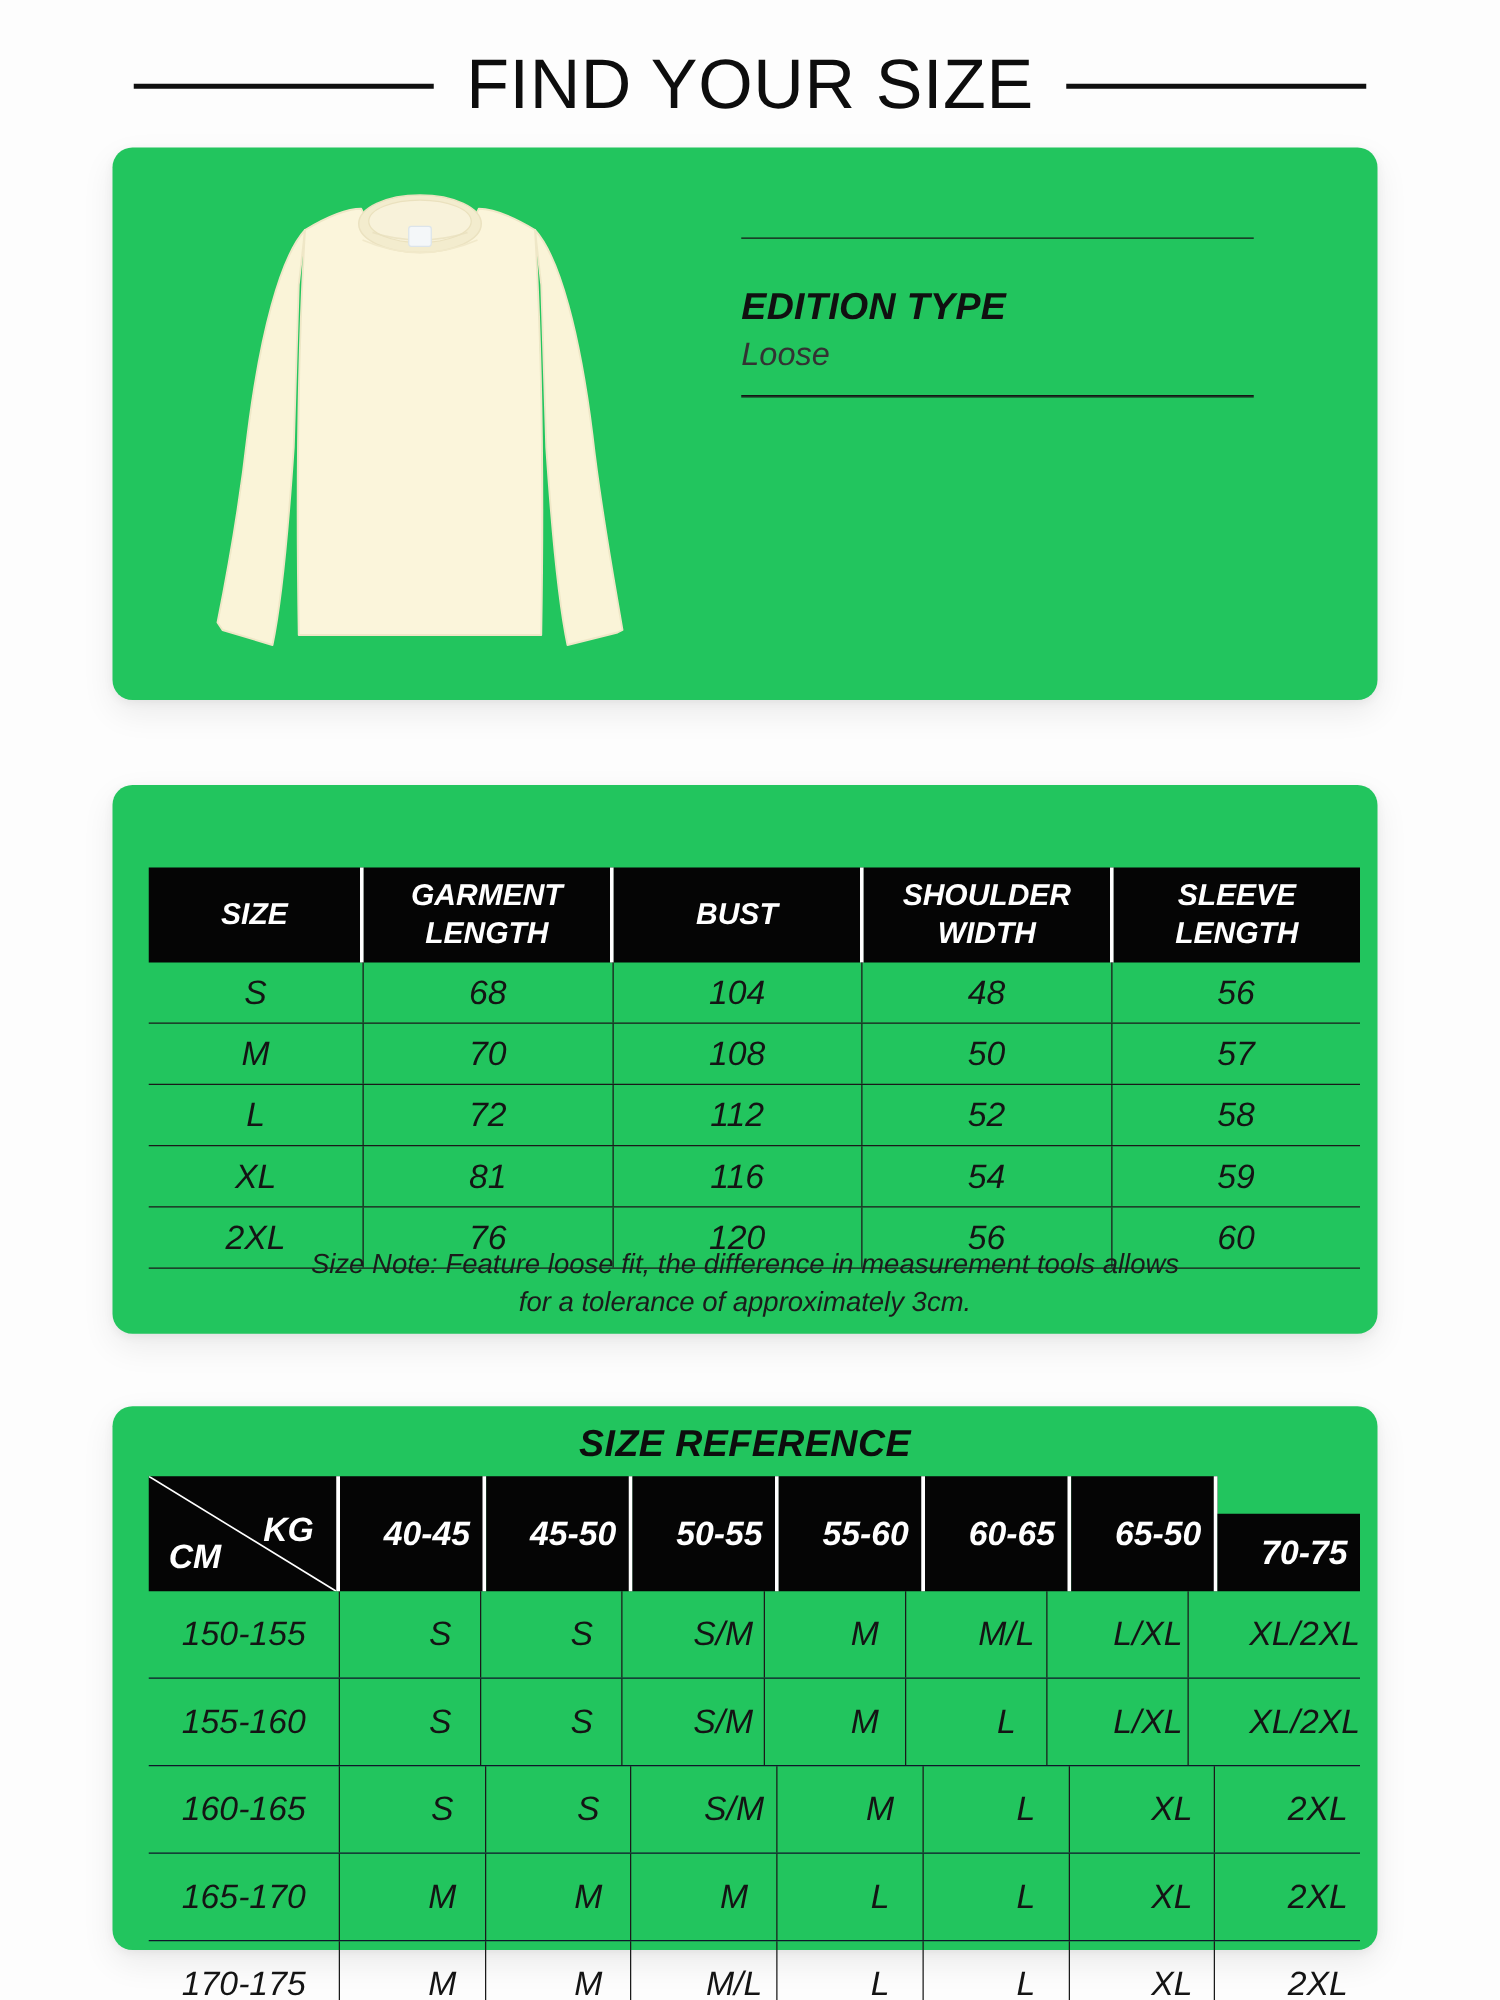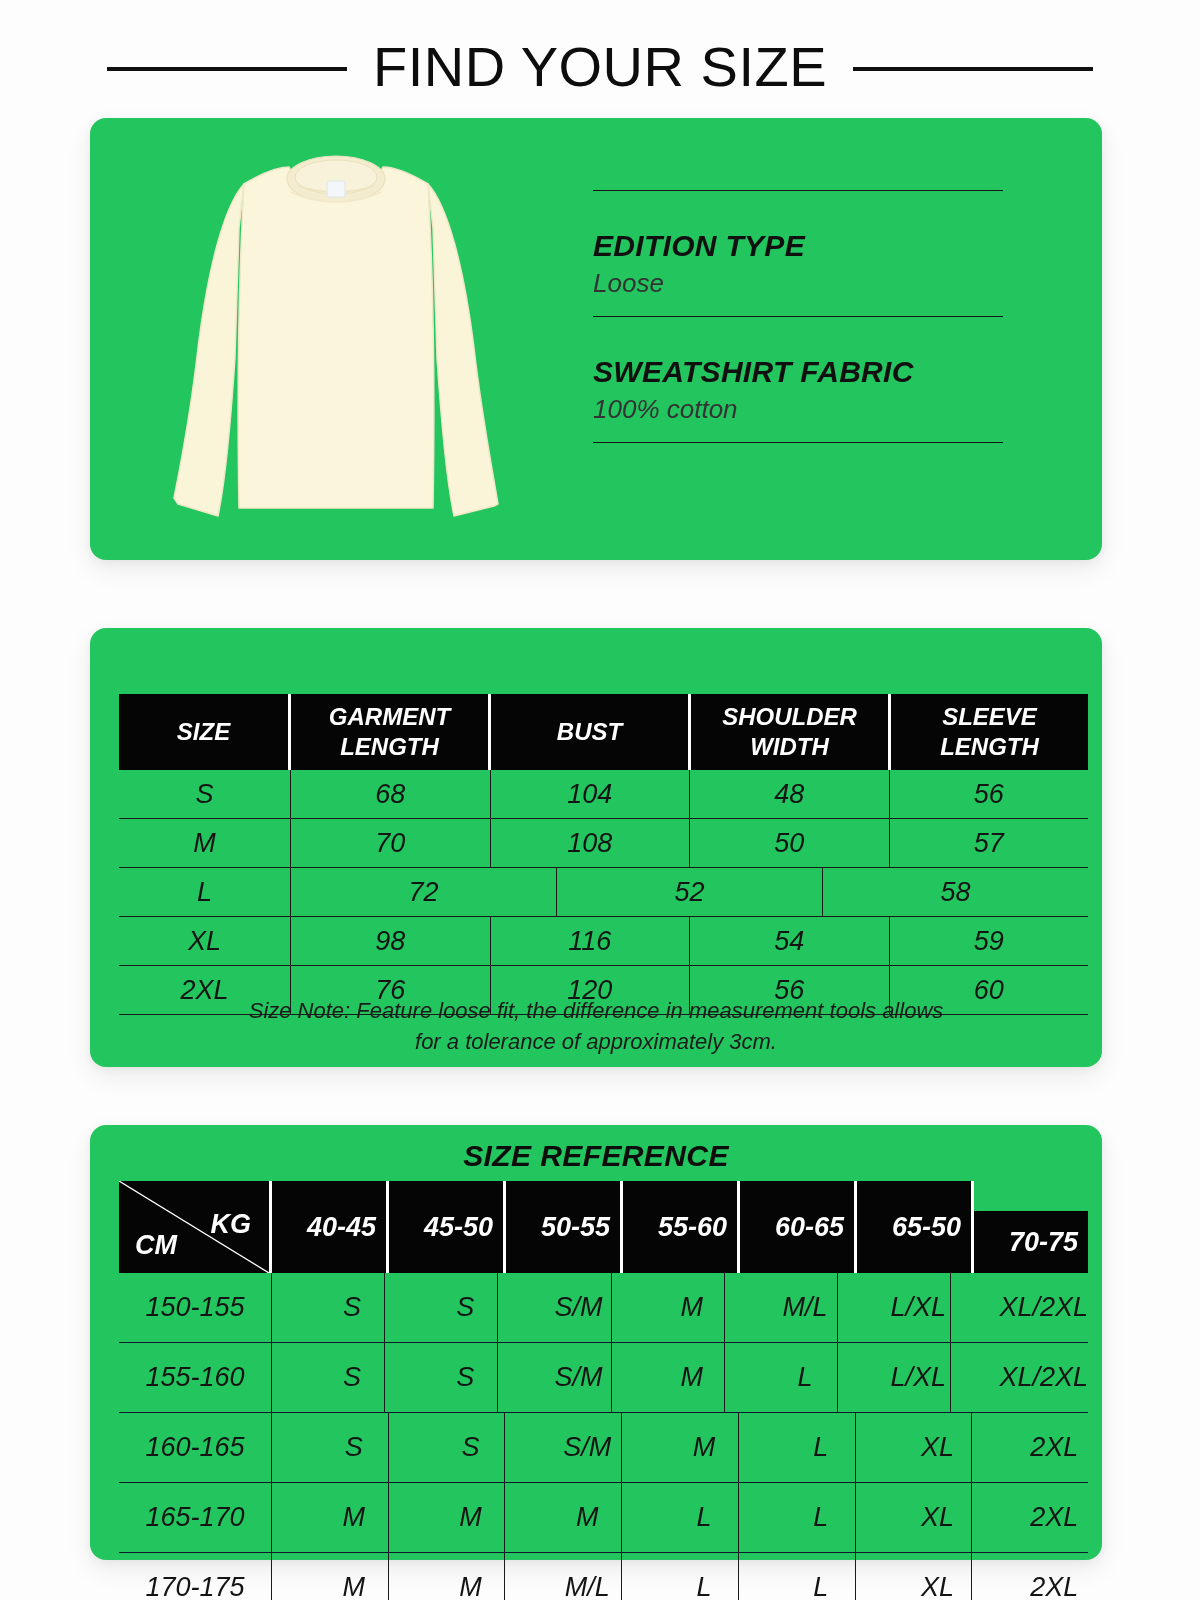--- a/index.html
+++ b/index.html
@@ -103,24 +103,20 @@
       </svg>
     </div>
 
     <div class="specs">
       <hr class="spec-rule">
       <div class="spec-block">
         <div class="spec-heading">EDITION TYPE</div>
         <div class="spec-value">Loose</div>
       </div>
       <hr class="spec-rule">
-      <div class="spec-block">
-        <div class="spec-heading">SWEATSHIRT FABRIC</div>
-        <div class="spec-value">100% cotton</div>
-      </div>
       <hr class="spec-rule">
     </div>
   </div>
 
   <div class="card" id="card-size">
     <div class="table1">
       <div class="t1-head" id="t1-head">
           <div class="t1-th">SIZE</div>
           <div class="t1-th">GARMENT LENGTH</div>
           <div class="t1-th">BUST</div>
@@ -138,26 +134,27 @@
           <div class="t1-row">
             <div class="t1-td">M</div>
             <div class="t1-td">70</div>
             <div class="t1-td">108</div>
             <div class="t1-td">50</div>
             <div class="t1-td">57</div>
           </div>
           <div class="t1-row">
             <div class="t1-td">L</div>
             <div class="t1-td">72</div>
+            <div class="t1-td">112</div>
             <div class="t1-td">52</div>
             <div class="t1-td">58</div>
           </div>
           <div class="t1-row">
             <div class="t1-td">XL</div>
-            <div class="t1-td">98</div>
+            <div class="t1-td">81</div>
             <div class="t1-td">116</div>
             <div class="t1-td">54</div>
             <div class="t1-td">59</div>
           </div>
           <div class="t1-row">
             <div class="t1-td">2XL</div>
             <div class="t1-td">76</div>
             <div class="t1-td">120</div>
             <div class="t1-td">56</div>
             <div class="t1-td">60</div>

